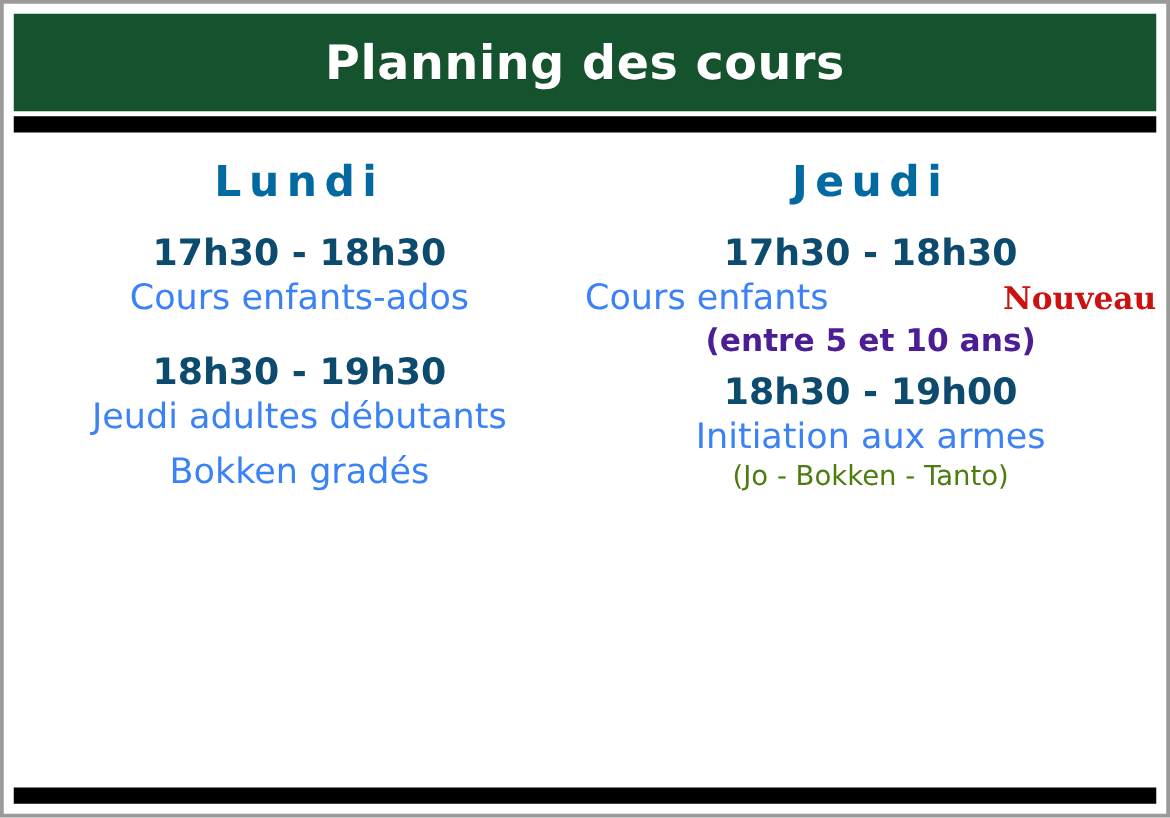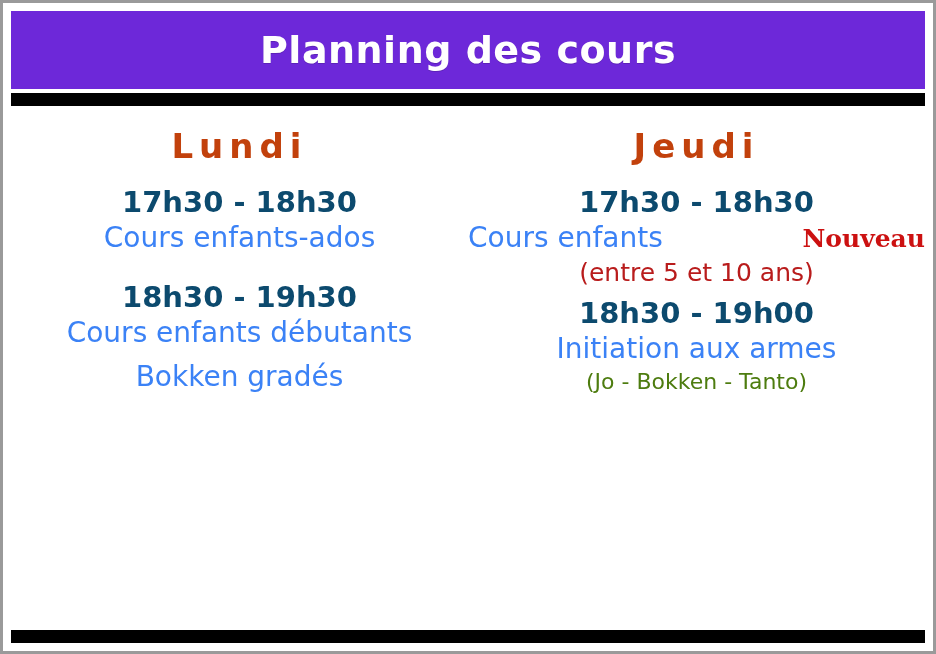--- a/index.html
+++ b/index.html
@@ -21,21 +21,21 @@
     background: #ffffff;
     border: 3px solid #9a9a9a;
     overflow: hidden;
   }
   .header {
     position: absolute;
     left: 8px;
     right: 8px;
     top: 8px;
     height: 78px;
-    background: #6d28d9;
+    background: #14532d;
     display: flex;
     align-items: center;
     justify-content: center;
   }
   .header-title {
     color: #ffffff;
     font-size: 38px;
     font-weight: bold;
     letter-spacing: 0.5px;
     font-family: "DejaVu Sans", sans-serif;
@@ -67,21 +67,21 @@
     flex-direction: row;
   }
   .col {
     flex: 1 1 50%;
     display: flex;
     flex-direction: column;
     align-items: center;
     padding-top: 16px;
   }
   .day {
-    color: #c2410c;
+    color: #0369a1;
     font-size: 34px;
     font-weight: bold;
     letter-spacing: 6px;
     margin-bottom: 18px;
     font-family: "DejaVu Sans", sans-serif;
   }
   .slot {
     text-align: center;
     width: 100%;
   }
@@ -92,23 +92,23 @@
     line-height: 1.25;
     font-family: "DejaVu Sans", sans-serif;
   }
   .course {
     color: #3b82f6;
     font-size: 28px;
     line-height: 1.3;
     font-family: "DejaVu Sans", sans-serif;
   }
   .note-bold {
-    color: #b91c1c;
+    color: #4c1d95;
     font-size: 25px;
-    font-weight: normal;
+    font-weight: bold;
     line-height: 1.3;
     text-align: center;
   }
   .note-plain {
     color: #4d7c0f;
     font-size: 22px;
     line-height: 1.3;
   }
   .course-row {
     display: flex;
@@ -144,21 +144,21 @@
       <div class="day">Lundi</div>
 
       <div class="slot">
         <div class="time">17h30 - 18h30</div>
         <div class="course">Cours enfants-ados</div>
       </div>
       <div class="gap-lg"></div>
 
       <div class="slot">
         <div class="time">18h30 - 19h30</div>
-        <div class="course">Cours enfants débutants</div>
+        <div class="course">Jeudi adultes débutants</div>
       </div>
       <div class="gap-sm"></div>
 
       <div class="slot">
         <div class="course">Bokken gradés</div>
       </div>
     </div>
 
     <div class="col right-col">
       <div class="day">Jeudi</div>

